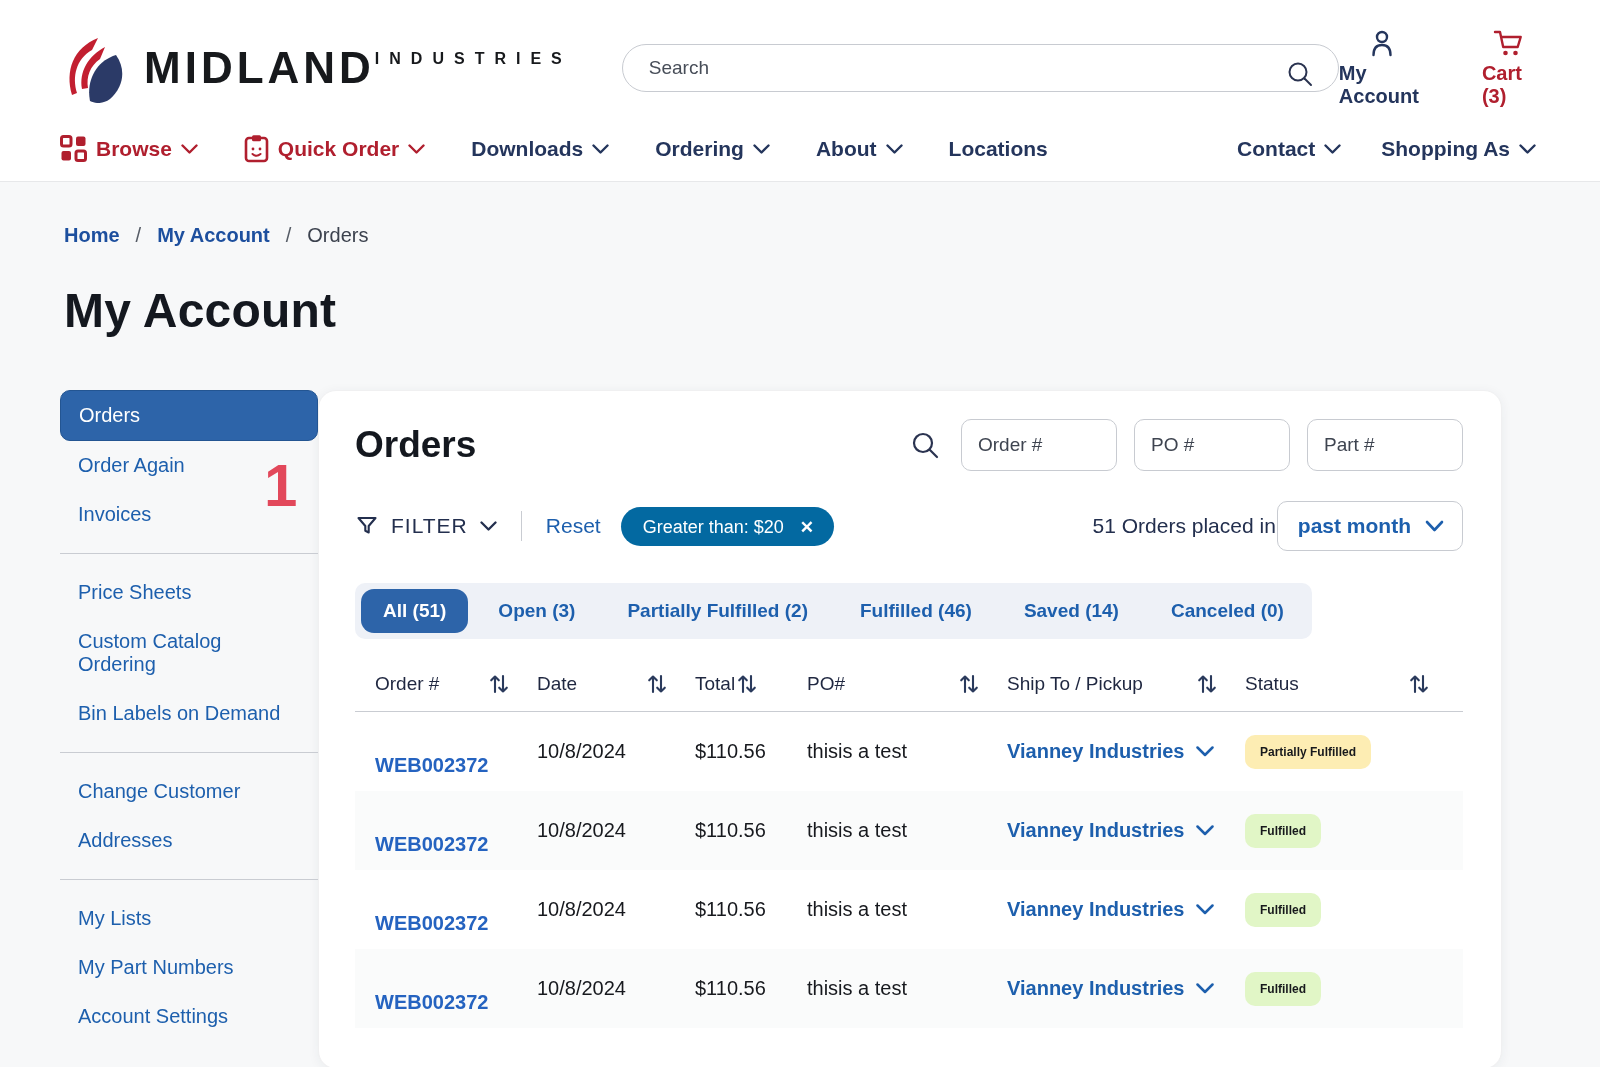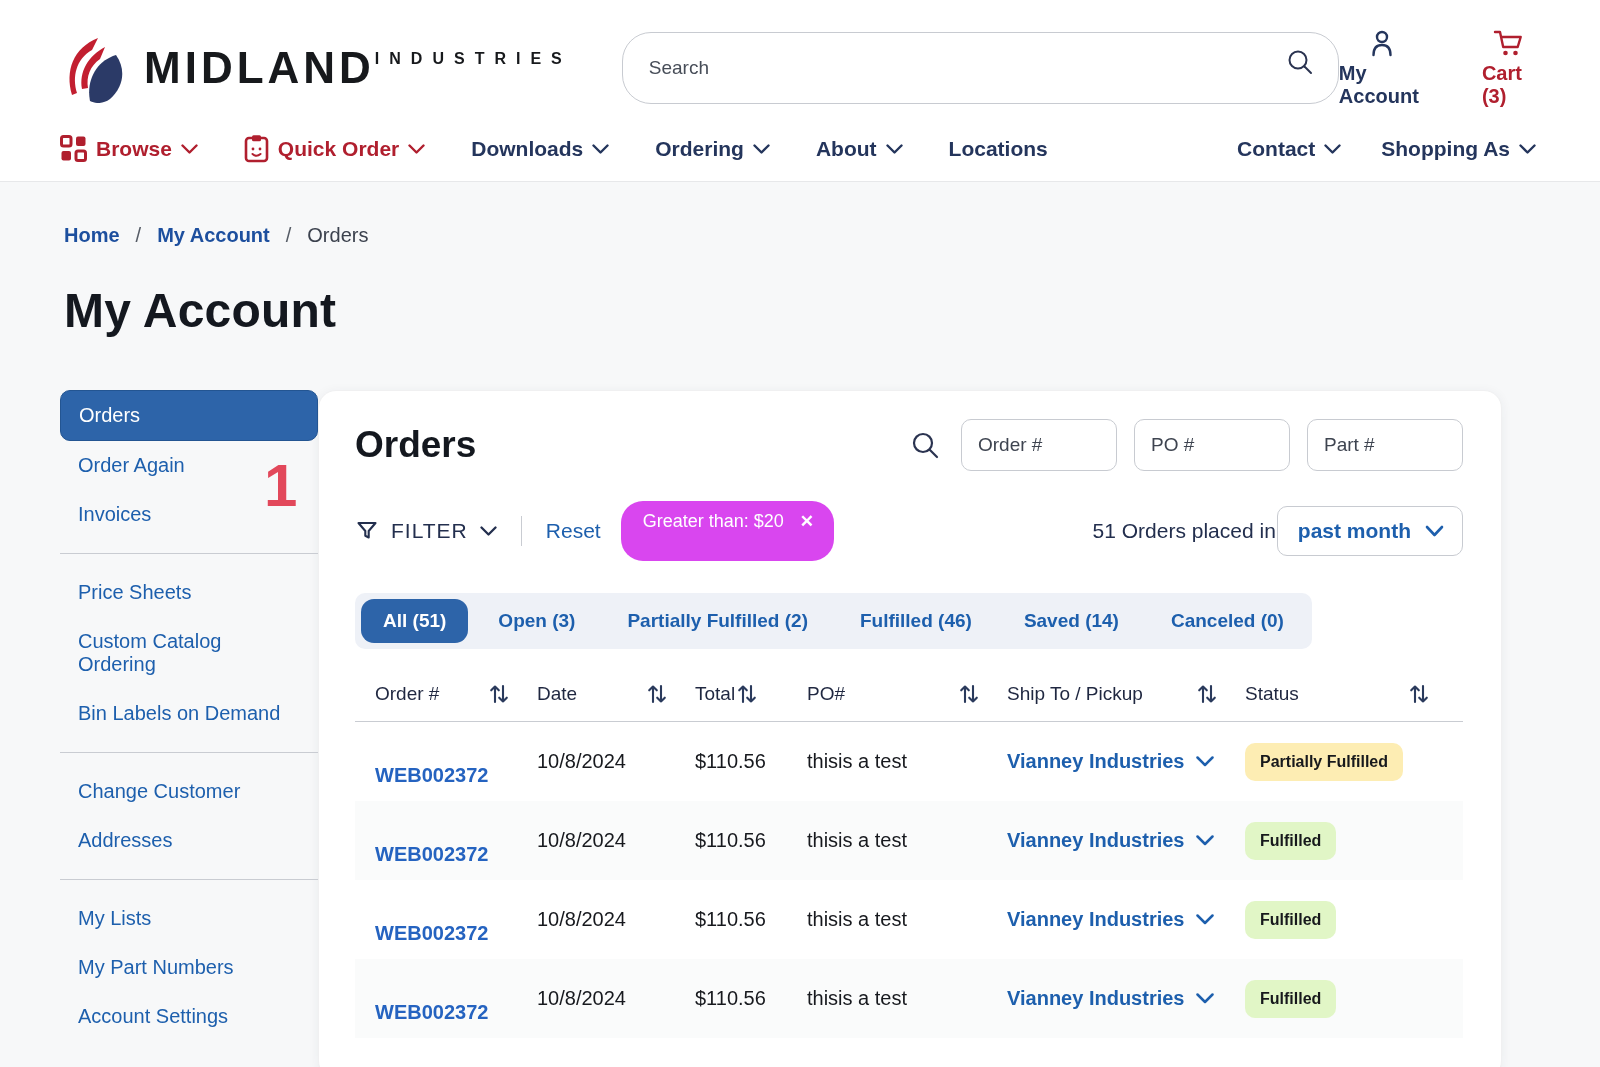--- a/index.html
+++ b/index.html
@@ -7,21 +7,21 @@
     font-family:"Liberation Sans", sans-serif; color:#1e2536; }
 
   
   .site-header { background:#fff; border-bottom:1px solid #e7e8ea; padding:28px 64px 18px 60px; }
   .header-top { display:flex; align-items:center; }
   .logo { display:flex; align-items:center; gap:10px; }
   .logo-text { display:flex; flex-direction:row; line-height:1; }
   .logo-text .t1 { font-size:44px; font-weight:700; letter-spacing:4px; color:#17191c; }
   .logo-text .t2 { font-size:16px; font-weight:600; letter-spacing:10px; color:#17191c; margin-top:5px; }
   .search-wrap { position:relative; margin-left:50px; width:868px; }
-  .search-input { width:100%; height:72px; border:1px solid #c8cbd1; border-radius:29px;
+  .search-input { width:100%; height:48px; border:1px solid #c8cbd1; border-radius:29px;
     padding:0 60px 0 26px; font-size:19px; color:#2a2f3a; background:#fff; outline:none;
     font-family:"Liberation Sans", sans-serif; }
   .search-input::placeholder { color:#3f4document document document document document document4document; }
   .search-input::placeholder { color:#474d58; }
   .search-btn { position:absolute; right:14px; top:10px; width:40px; height:40px; border:none;
     background:transparent; cursor:pointer; }
   .header-actions { display:flex; margin-left:auto; gap:56px; }
   .action { display:flex; flex-direction:column; align-items:center; gap:4px; font-size:20px; font-weight:600; cursor:pointer; }
   .action.navy { color:#24355c; }
   .action.red { color:#b01f2e; }
@@ -66,22 +66,22 @@
   .mini-input::placeholder { color:#3e4450; }
   .head-search .search-icon-btn { background:none; border:none; cursor:pointer; margin-right:4px; }
 
   .filter-row { display:flex; align-items:center; margin-top:30px; }
   .filter-btn { display:flex; align-items:center; gap:12px; font-size:21px; letter-spacing:1px;
     color:#232f4e; font-weight:500; background:none; border:none; cursor:pointer;
     font-family:"Liberation Sans", sans-serif; }
   .v-divider { width:1px; height:30px; background:#c9ccd2; margin:0 24px; }
   .reset-btn { font-size:21px; color:#1d5fad; background:none; border:none; cursor:pointer; font-weight:500;
     font-family:"Liberation Sans", sans-serif; }
-  .chip { display:flex; align-items:flex-end; gap:16px; background:#d946ef; color:#fff;
-    border-radius:22px; padding:10px 20px 29px 22px; font-size:18px; margin-left:20px; cursor:pointer; }
+  .chip { display:flex; align-items:flex-end; gap:16px; background:#0369a1; color:#fff;
+    border-radius:22px; padding:10px 20px 8px 22px; font-size:18px; margin-left:20px; cursor:pointer; }
   .chip .x { font-size:17px; font-weight:700; cursor:pointer; }
   .placed-wrap { margin-left:auto; display:flex; align-items:center; gap:1px; }
   .placed-text { font-size:21px; color:#232f4e; }
   .period-select { display:flex; align-items:center; gap:14px; border:1px solid #c8cbd1; border-radius:10px;
     height:50px; padding:0 18px 0 20px; font-size:21px; color:#1d5fad; font-weight:600; cursor:pointer; background:#fff; }
 
   .tabs { display:flex; align-items:center; background:#eef1f7; border-radius:10px; margin-top:32px;
     padding:6px; gap:8px; width:fit-content; }
   .tab { font-size:19px; color:#1d5fad; font-weight:600; padding:11px 22px; border-radius:10px;
     cursor:pointer; white-space:nowrap; background:transparent; border:none;
@@ -95,21 +95,21 @@
   .th { display:flex; align-items:center; justify-content:space-between; padding-right:26px;
     font-size:19px; font-weight:500; color:#1f2740; cursor:pointer; }
   .th:nth-child(3) { padding-right:56px; }
   .th .sort { display:flex; }
   .trow { padding:0 6px 0 20px; height:79px; }
   .trow.alt { background:#fafbfb; }
   .cell { font-size:20px; color:#17191e; }
   .order-link { color:#2563c0; font-weight:600; cursor:pointer;margin-top:28px; }
   .trow:first-of-type .order-link { font-weight:700; }
   .shipto { display:flex; align-items:center; gap:12px; color:#1d5fad; font-weight:600; cursor:pointer; }
-  .badge { display:inline-block; font-size:16px; font-weight:600; color:#17191c;
+  .badge { display:inline-block; font-size:12px; font-weight:600; color:#17191c;
     border-radius:10px; padding:10px 15px; }
   .badge.partial { background:#fdedb3; }
   .badge.fulfilled { background:#e1f6c6; }
 
   svg { display:block; }
 </style>
 </head>
 <body>
 
 <header class="site-header">

